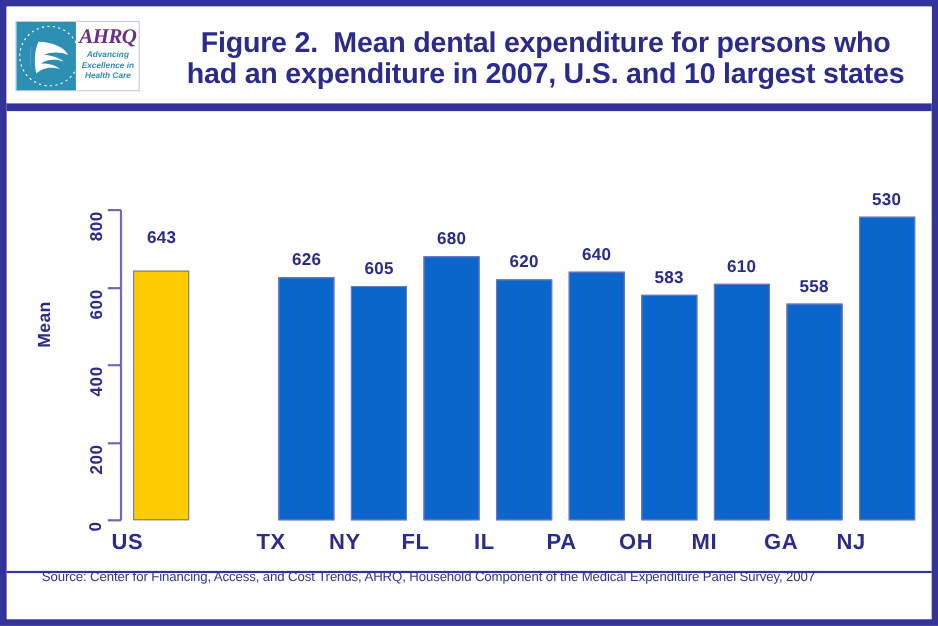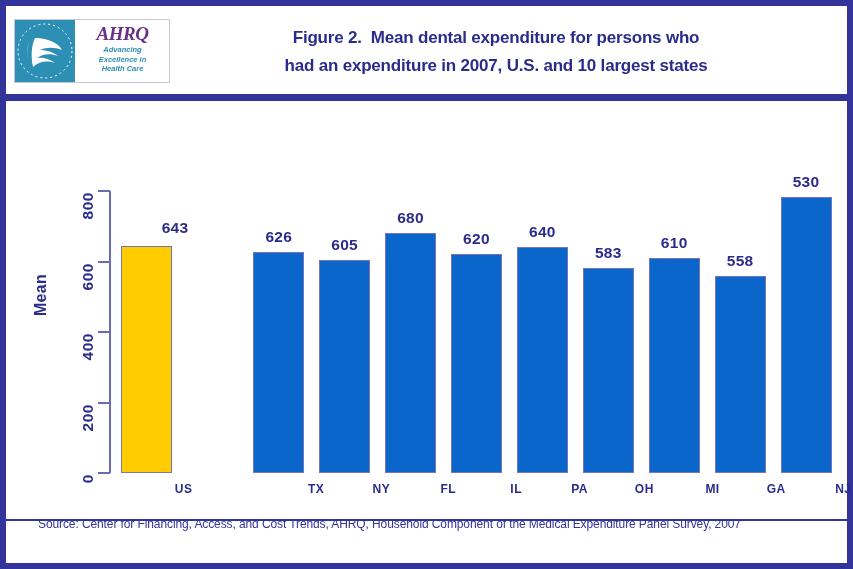--- a/index.html
+++ b/index.html
@@ -40,21 +40,21 @@
     width: 841px;
     height: 7px;
     background: #33339c;
   }
 
   
   #logo {
     position: absolute;
     left: 8px;
     top: 13px;
-    width: 156px;
+    width: 113px;
     height: 64px;
     border: 1px solid #c8c8dc;
     box-sizing: border-box;
     display: flex;
     background: #ffffff;
   }
   #logo-seal {
     width: 60px;
     height: 100%;
     background: #2e8fb4;
@@ -93,21 +93,21 @@
   
   #title {
     position: absolute;
     left: 150px;
     top: 18px;
     width: 680px;
     text-align: center;
     color: #2b2b8c;
     font-family: "Liberation Sans", sans-serif;
     font-weight: bold;
-    font-size: 17px;
+    font-size: 26px;
     line-height: 28px;
     letter-spacing: -0.2px;
   }
   #title .line { display: block; white-space: pre; }
 
   
   #plot {
     position: absolute;
     left: 0;
     top: 95px;
@@ -195,24 +195,24 @@
     color: #2b2b8c;
     font-weight: bold;
     font-size: 15.5px;
     letter-spacing: 0.3px;
   }
   .bar-cat {
     position: absolute;
     left: -20px;
     right: -20px;
     top: 381px;
-    text-align: right;
-    color: #2b2b8c;
-    font-weight: bold;
-    font-size: 12px;
+    text-align: left;
+    color: #2b2b8c;
+    font-weight: bold;
+    font-size: 20px;
     letter-spacing: 0.5px;
   }
 
   
   #source-rule {
     position: absolute;
     left: 0;
     top: 418px;
     width: 841px;
     height: 2px;
@@ -286,21 +286,21 @@
         </div>
         <div class="y-tick" style="top: 89px;"></div>
         <div class="y-tick-label-wrap" style="top: 82px;">
           <div class="y-tick-label">800</div>
         </div>
       </div>
 
     <div id="bars">
         <div class="bar-slot" style="left: 10.4545px; width: 51px;">
           <div class="bar" style="height: 226.657px; background: rgb(255, 204, 0); border-color: rgb(117, 117, 184);"></div>
-          <div class="bar-value" style="bottom: 236px; text-align: right;">643</div>
+          <div class="bar-value" style="bottom: 247px;">643</div>
           <div class="bar-cat">US</div>
         </div>
         <div class="bar-slot" style="left: 142.273px; width: 51px;">
           <div class="bar" style="height: 220.665px; background: rgb(11, 102, 204); border-color: rgb(117, 117, 184);"></div>
           <div class="bar-value" style="bottom: 226.665px;">626</div>
           <div class="bar-cat">TX</div>
         </div>
         <div class="bar-slot" style="left: 208.182px; width: 51px;">
           <div class="bar" style="height: 213.262px; background: rgb(11, 102, 204); border-color: rgb(117, 117, 184);"></div>
           <div class="bar-value" style="bottom: 219.262px; margin-top: 28px;">605</div>

